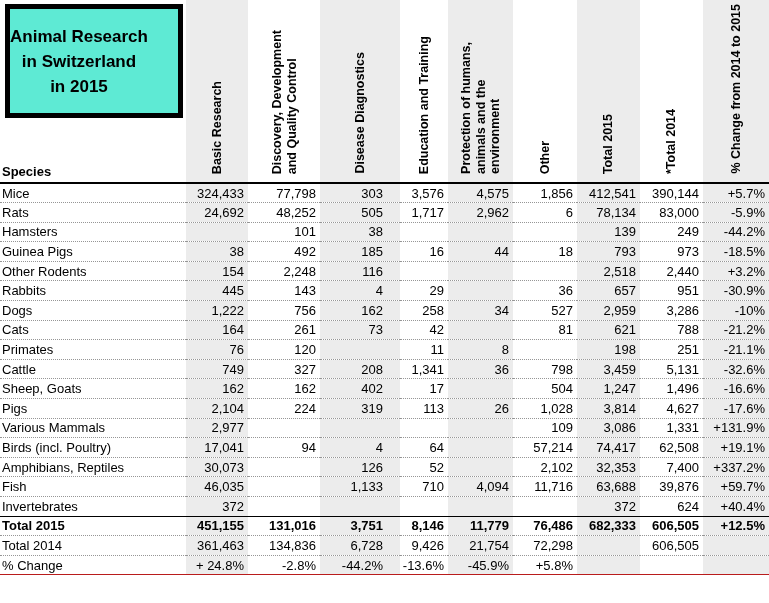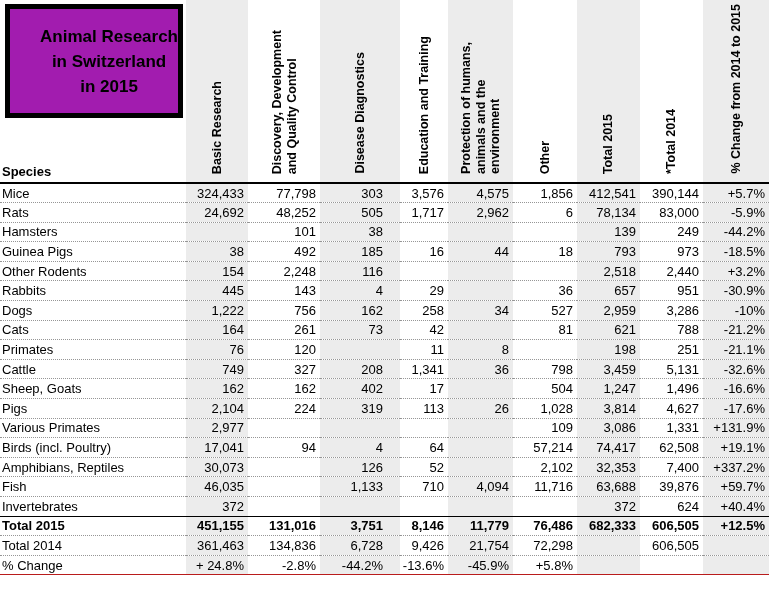--- a/index.html
+++ b/index.html
@@ -38,22 +38,22 @@
     line-height: 1.16;
     margin-bottom: 4px;
     text-align: left;
   }
   th.corner { position: relative; vertical-align: bottom; }
   .titlebox {
     position: absolute;
     top: 4px; left: 5px;
     width: 178px; height: 114px;
     border: 5px solid #000;
-    background: #a21caf;
-    display: flex; align-items: center; justify-content: flex-end;
+    background: #5eead4;
+    display: flex; align-items: center; justify-content: flex-start;
   }
   .titlebox span {
     white-space: pre-line;
     text-align: center;
     font-weight: bold;
     font-size: 17px;
     line-height: 25px;
   }
   .species-label {
     position: absolute;
@@ -258,21 +258,21 @@
           <td class="num">224</td>
           <td class="num shaded wide-pad">319</td>
           <td class="num">113</td>
           <td class="num shaded">26</td>
           <td class="num">1,028</td>
           <td class="num shaded">3,814</td>
           <td class="num">4,627</td>
           <td class="num shaded">-17.6%</td>
         </tr>
         <tr>
-          <td class="name">Various Primates</td>
+          <td class="name">Various Mammals</td>
           <td class="num shaded">2,977</td>
           <td class="num"></td>
           <td class="num shaded wide-pad"></td>
           <td class="num"></td>
           <td class="num shaded"></td>
           <td class="num">109</td>
           <td class="num shaded">3,086</td>
           <td class="num">1,331</td>
           <td class="num shaded">+131.9%</td>
         </tr>

